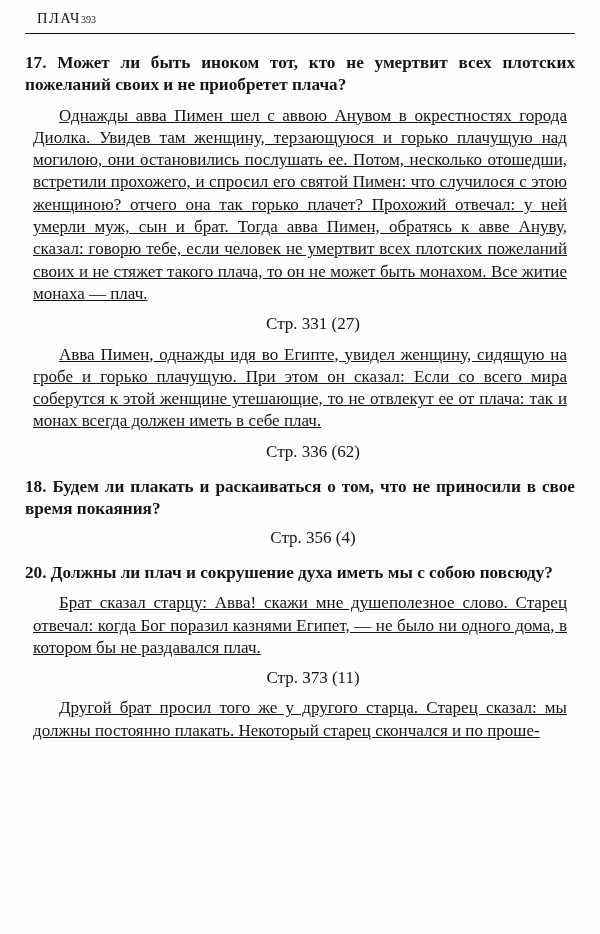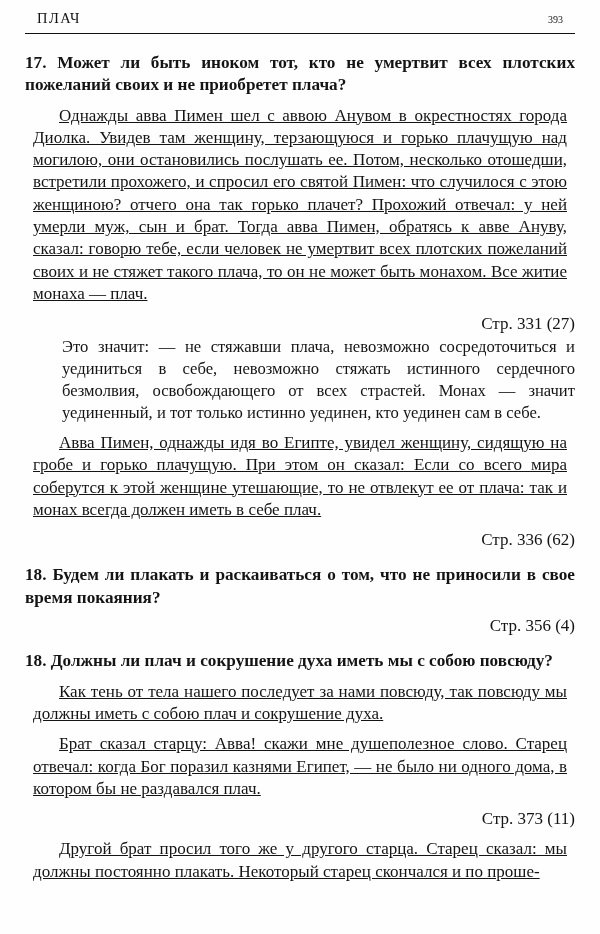--- a/index.html
+++ b/index.html
@@ -14,21 +14,20 @@
     margin: 0 auto;
     background: #fefefe;
     color: #141414;
     font-family: "Liberation Serif", "DejaVu Serif", serif;
     overflow: hidden;
     box-sizing: border-box;
     padding: 8px 25px 0 25px;
   }
   .running-head {
     display: flex;
-    justify-content: space-between;
     align-items: baseline;
     font-size: 15px;
     padding: 2px 12px 6px 12px;
     border-bottom: 1.6px solid #111;
     margin-bottom: 18px;
   }
   .running-title {
     letter-spacing: 1.5px;
     font-size: 14.5px;
   }
@@ -49,21 +48,21 @@
     margin-top: 10px;
   }
   .paragraph {
     margin: 8px;
     text-indent: 26px;
     text-decoration: underline;
   }
   .page-reference {
     margin: 0;
     text-indent: 26px;
-    text-align: right;
+    text-align: center;
   }
   .commentary-quote {
     margin: 0 0 0 37px;
     font-size: 16.6px;
     line-height: 22.1px;
   }
 </style>
 </head>
 <body>
 
@@ -75,34 +74,32 @@
   </div>
 
   <div class="content">
 
     <p class="question-heading">17. Может ли быть иноком тот, кто не умертвит всех плотских пожеланий своих и не приобретет плача?</p>
 
     <p class="paragraph">Однажды авва Пимен шел с аввою Анувом в окрестностях города Диолка. Увидев там женщину, терзающуюся и горько плачущую над могилою, они остановились послушать ее. Потом, несколько отошедши, встретили прохожего, и спросил его святой Пимен: что случилося с этою женщиною? отчего она так горько плачет? Прохожий отвечал: у ней умерли муж, сын и брат. Тогда авва Пимен, обратясь к авве Ануву, сказал: говорю тебе, если человек не умертвит всех плотских пожеланий своих и не стяжет такого плача, то он не может быть монахом. Все житие монаха — плач.</p>
 
     <p class="page-reference">Стр. 331 (27)</p>
 
-    <p class="commentary-quote">Это значит: — не стяжавши плача, невозможно сосредоточиться и уединиться в себе, невозможно стяжать истинного сердечного безмолвия, освобождающего от всех страстей. Монах — значит уединенный, и тот только истинно уединен, кто уединен сам в себе.</p>
 
     <p class="paragraph">Авва Пимен, однажды идя во Египте, увидел женщину, сидящую на гробе и горько плачущую. При этом он сказал: Если со всего мира соберутся к этой женщине утешающие, то не отвлекут ее от плача: так и монах всегда должен иметь в себе плач.</p>
 
     <p class="page-reference">Стр. 336 (62)</p>
 
     <p class="question-heading">18. Будем ли плакать и раскаиваться о том, что не приносили в свое время покаяния?</p>
 
 
     <p class="page-reference">Стр. 356 (4)</p>
 
-    <p class="question-heading">18. Должны ли плач и сокрушение духа иметь мы с собою повсюду?</p>
+    <p class="question-heading">20. Должны ли плач и сокрушение духа иметь мы с собою повсюду?</p>
 
-    <p class="paragraph">Как тень от тела нашего последует за нами повсюду, так повсюду мы должны иметь с собою плач и сокрушение духа.</p>
 
 
     <p class="paragraph">Брат сказал старцу: Авва! скажи мне душеполезное слово. Старец отвечал: когда Бог поразил казнями Египет, — не было ни одного дома, в котором бы не раздавался плач.</p>
 
     <p class="page-reference">Стр. 373 (11)</p>
 
     <p class="paragraph">Другой брат просил того же у другого старца. Старец сказал: мы должны постоянно плакать. Некоторый старец скончался и по проше-</p>
 
   </div>
 </div>

